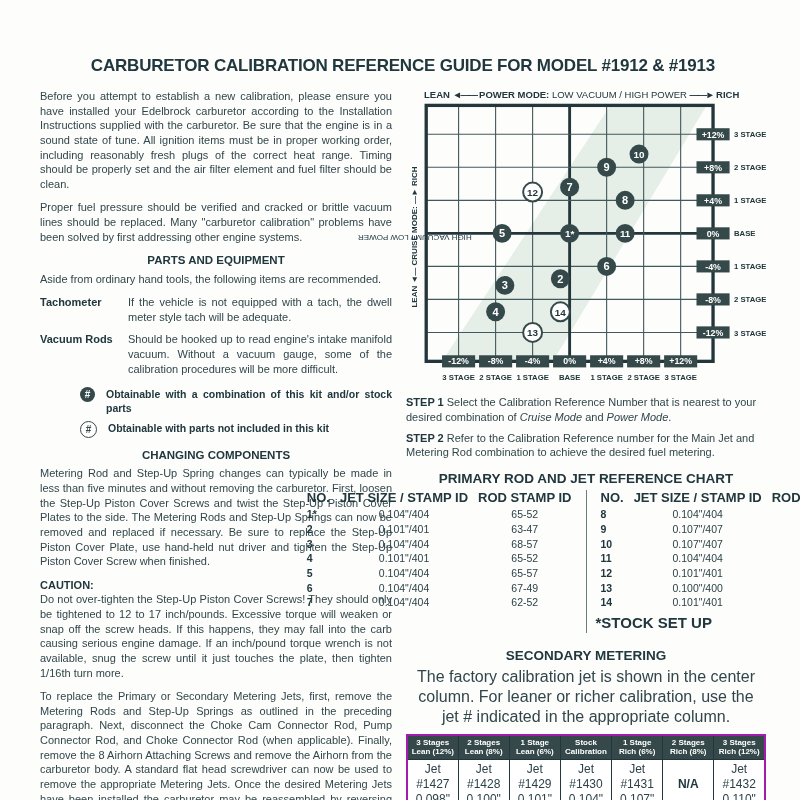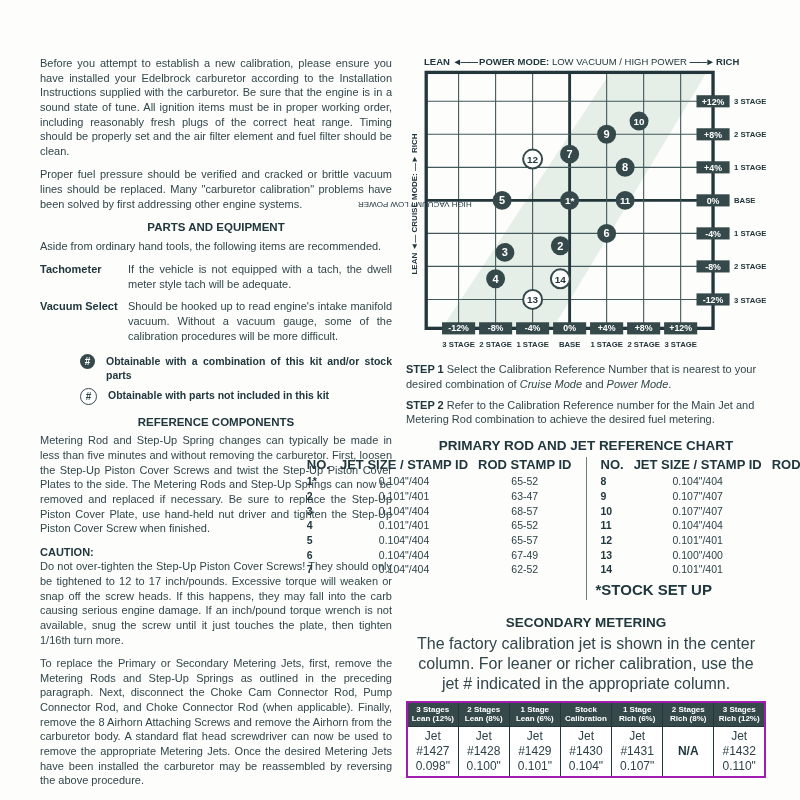--- a/index.html
+++ b/index.html
@@ -47,51 +47,52 @@
                border:1px solid #22363b;padding:2px 0;text-align:center;}
   table.sec td{font-size:12px;line-height:1.25;color:#2c4248;border:1px solid #22363b;padding:2px 0;text-align:center;background:#fff;}
   table.sec td.na{font-weight:bold;font-size:12px;color:#20373e;}
 </style>
 </head>
 <body>
 
 <div class="page">
   <div class="content">
 
+    <h1 class="doc-title">CARBURETOR CALIBRATION REFERENCE GUIDE FOR MODEL #1912 &amp; #1913</h1>
 
     <div class="cols">
 
       <div class="col-left">
         <p>Before you attempt to establish a new calibration, please ensure you have installed your Edelbrock carburetor according to the Installation Instructions supplied with the carburetor. Be sure that the engine is in a sound state of tune. All ignition items must be in proper working order, including reasonably fresh plugs of the correct heat range. Timing should be properly set and the air filter element and fuel filter should be clean.</p>
         <p>Proper fuel pressure should be verified and cracked or brittle vacuum lines should be replaced. Many "carburetor calibration" problems have been solved by first addressing other engine systems.</p>
 
         <div class="sec-head">PARTS AND EQUIPMENT</div>
         <p>Aside from ordinary hand tools, the following items are recommended.</p>
 
         <div class="def-row">
           <div class="def-term">Tachometer</div>
           <div class="def-desc">If the vehicle is not equipped with a tach, the dwell meter style tach will be adequate.</div>
         </div>
         <div class="def-row">
-          <div class="def-term">Vacuum Select</div>
+          <div class="def-term">Vacuum Rods</div>
           <div class="def-desc">Should be hooked up to read engine's intake manifold vacuum. Without a vacuum gauge, some of the calibration procedures will be more difficult.</div>
         </div>
 
         <div class="legend">
           <div class="legend-row">
             <span class="hash-circle hash-filled">#</span>
             <span>Obtainable with a combination of this kit and/or stock parts</span>
           </div>
           <div class="legend-row">
             <span class="hash-circle hash-outline">#</span>
             <span>Obtainable with parts not included in this kit</span>
           </div>
         </div>
 
-        <div class="sec-head">REFERENCE COMPONENTS</div>
+        <div class="sec-head">CHANGING COMPONENTS</div>
         <p>Metering Rod and Step-Up Spring changes can typically be made in less than five minutes and without removing the carburetor. First, loosen the Step-Up Piston Cover Screws and twist the Step-Up Piston Cover Plates to the side. The Metering Rods and Step-Up Springs can now be removed and replaced if necessary. Be sure to replace the Step-Up Piston Cover Plate, use hand-held nut driver and tighten the Step-Up Piston Cover Screw when finished.</p>
 
         <p class="caution-label">CAUTION:</p>
         <p>Do not over-tighten the Step-Up Piston Cover Screws! They should only be tightened to 12 to 17 inch/pounds. Excessive torque will weaken or snap off the screw heads. If this happens, they may fall into the carb causing serious engine damage. If an inch/pound torque wrench is not available, snug the screw until it just touches the plate, then tighten 1/16th turn more.</p>
 
         <p>To replace the Primary or Secondary Metering Jets, first, remove the Metering Rods and Step-Up Springs as outlined in the preceding paragraph. Next, disconnect the Choke Cam Connector Rod, Pump Connector Rod, and Choke Connector Rod (when applicable). Finally, remove the 8 Airhorn Attaching Screws and remove the Airhorn from the carburetor body. A standard flat head screwdriver can now be used to remove the appropriate Metering Jets. Once the desired Metering Jets have been installed the carburetor may be reassembled by reversing the above procedure.</p>
       </div>
 
       <div class="col-right">
 

